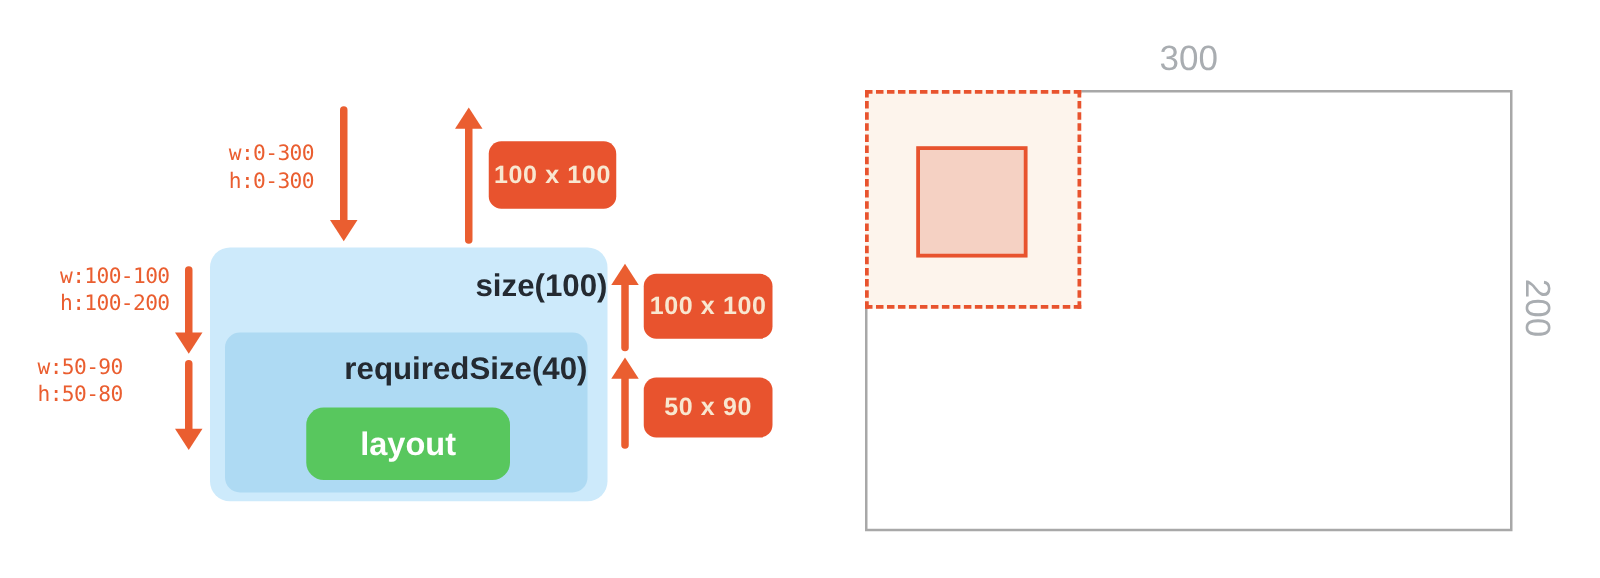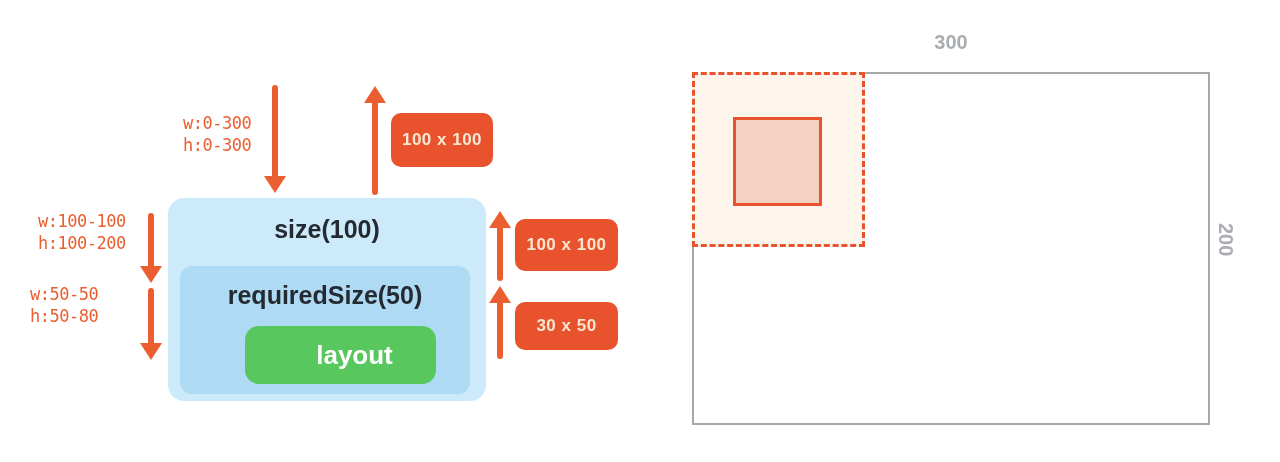--- a/index.html
+++ b/index.html
@@ -32,36 +32,36 @@
   .arrow .shaft{position:absolute;left:8px;width:6px;background:var(--orange-arrow);border-radius:3px;}
   .arrow .head{position:absolute;left:0;width:0;height:0;border-left:11px solid transparent;border-right:11px solid transparent;}
   .arrow.down .shaft{top:0;bottom:13px;}
   .arrow.down .head{bottom:0;border-top:17px solid var(--orange-arrow);}
   .arrow.up .shaft{top:13px;bottom:0;}
   .arrow.up .head{top:0;border-bottom:17px solid var(--orange-arrow);}
   
   .badge{
     position:absolute;background:var(--orange);color:var(--badge-text);
     border-radius:10px;display:flex;align-items:center;justify-content:center;
-    font-weight:bold;font-size:17px;letter-spacing:0.5px;
+    font-weight:bold;font-size:20px;letter-spacing:0.5px;
   }
   
   .outer-box{position:absolute;left:168px;top:198px;width:318px;height:203px;border-radius:16px;background:var(--outer-box-bg);}
-  .box-title{position:absolute;left:0;width:100%;text-align:center;color:var(--dark-text);font-weight:bold;font-size:25px;}
+  .box-title{position:absolute;left:0;width:100%;text-align:right;color:var(--dark-text);font-weight:bold;font-size:25px;}
   .inner-box{position:absolute;left:180px;top:266px;width:290px;height:128px;border-radius:12px;background:var(--inner-box-bg);}
   .green-box{
     position:absolute;left:245px;top:326px;width:163px;height:58px;border-radius:14px;
     background:var(--green);display:flex;align-items:center;justify-content:center;
-    color:#ffffff;font-weight:bold;font-size:26px;padding-left:28px;
+    color:#ffffff;font-weight:bold;font-size:26px;
   }
   
   .parent-rect{position:absolute;left:692px;top:72px;width:518px;height:353px;border:2px solid var(--gray-border);background:#ffffff;box-sizing:border-box;}
   .dashed-rect{position:absolute;left:692px;top:72px;width:173px;height:175px;border:3px dashed var(--orange);background:var(--dashed-fill);box-sizing:border-box;}
   .solid-rect{position:absolute;left:733px;top:117px;width:89px;height:89px;border:3px solid var(--orange);background:var(--solid-fill);box-sizing:border-box;}
-  .dim-label{position:absolute;color:var(--gray-text);font-size:20px;font-weight:700;}
+  .dim-label{position:absolute;color:var(--gray-text);font-size:28px;font-weight:400;}
   .dim-top{left:692px;top:31px;width:518px;text-align:center;}
   .dim-right{left:1214px;top:223px;writing-mode:vertical-rl;}
 </style>
 </head>
 <body>
 
 <div class="canvas">
 
   <div>
 
@@ -77,54 +77,54 @@
         <i class="head"></i>
       </div>
 
     <div class="badge" style="left:391px;top:113px;width:102px;height:54px;">100 x 100</div>
 
     <div class="outer-box">
       <div class="box-title" style="top:17px;">size(100)</div>
     </div>
 
     <div class="inner-box">
-      <div class="box-title" style="top:15px;">requiredSize(50)</div>
+      <div class="box-title" style="top:15px;">requiredSize(40)</div>
     </div>
 
     <div class="green-box">
       <span>layout</span>
     </div>
 
-    <div class="cons-label" style="left:38px;top:210px;"><span>w:100-100</span><br><span>h:100-200</span></div>
+    <div class="cons-label" style="left:48px;top:210px;"><span>w:100-100</span><br><span>h:100-200</span></div>
 
     <div class="arrow down" style="left:140px;top:213px;height:70px;">
         <i class="shaft"></i>
         <i class="head"></i>
       </div>
 
-    <div class="cons-label" style="left:30px;top:283px;"><span>w:50-50</span><br><span>h:50-80</span></div>
+    <div class="cons-label" style="left:30px;top:283px;"><span>w:50-90</span><br><span>h:50-80</span></div>
 
     <div class="arrow down" style="left:140px;top:288px;height:72px;">
         <i class="shaft"></i>
         <i class="head"></i>
       </div>
 
     <div class="arrow up" style="left:489px;top:211px;height:70px;">
         <i class="shaft"></i>
         <i class="head"></i>
       </div>
 
     <div class="badge" style="left:515px;top:219px;width:103px;height:52px;">100 x 100</div>
 
     <div class="arrow up" style="left:489px;top:286px;height:73px;">
         <i class="shaft"></i>
         <i class="head"></i>
       </div>
 
-    <div class="badge" style="left:515px;top:302px;width:103px;height:48px;">30 x 50</div>
+    <div class="badge" style="left:515px;top:302px;width:103px;height:48px;">50 x 90</div>
 
   </div>
 
   <div>
 
     <div class="dim-label dim-top">300</div>
 
     <div class="parent-rect"></div>
 
     <div class="dashed-rect"></div>

